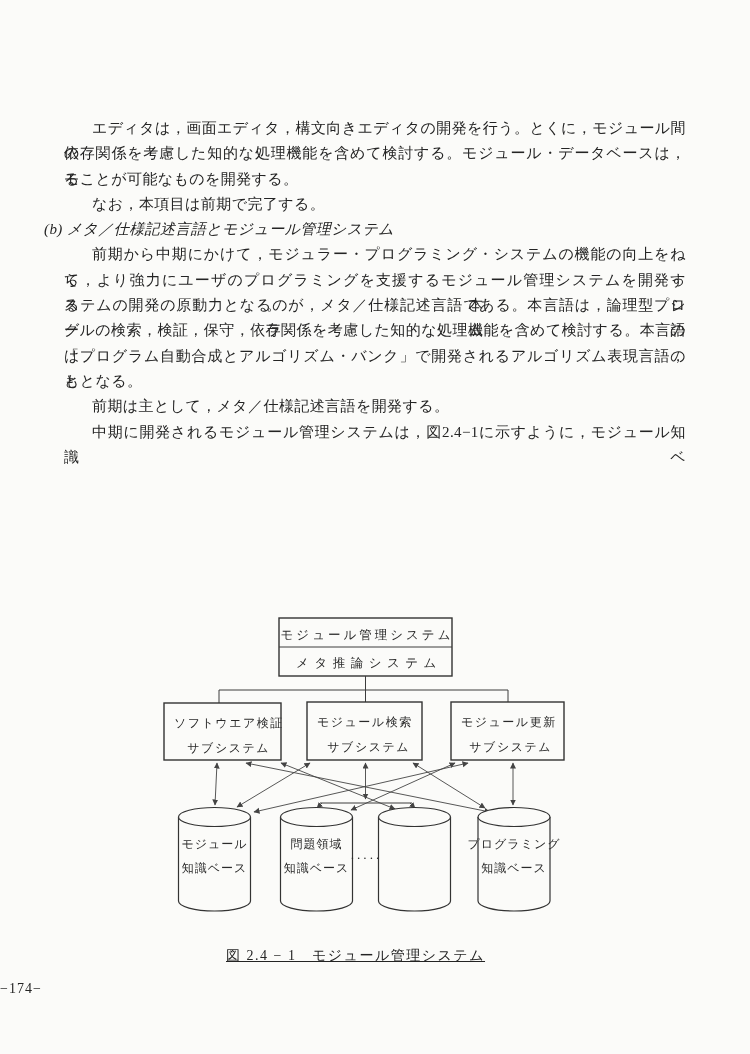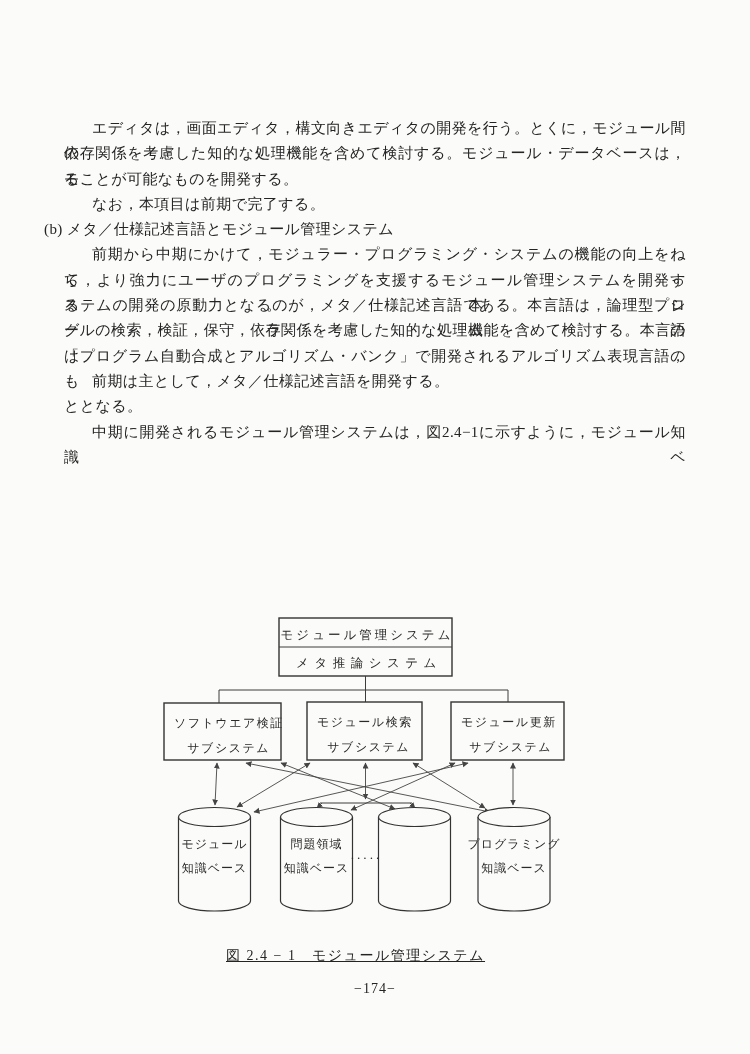--- a/index.html
+++ b/index.html
@@ -15,21 +15,21 @@
 
   
   .body-text{
     position:absolute;left:64px;top:116px;width:622px;
     font-size:15px;line-height:25.3px;
     letter-spacing:0.4px;
   }
   .line{height:25.3px;white-space:nowrap;}
   .line.j{white-space:normal;text-align:justify;text-align-last:justify;text-justify:inter-character;}
   .line.ind{text-indent:28px;}
-  .line.hang{margin-left:-20px;}
+  .line.hang{margin-left:-20px;font-style:italic;}
 
   
   .diagram{position:absolute;left:0;top:600px;width:750px;height:350px;}
   .diagram text{
     font-family:"Liberation Serif","DejaVu Serif",serif;
     fill:#2a2a2a;
   }
   .bx{fill:#fbfbf9;stroke:#333;stroke-width:1.4;}
   .ln{stroke:#3c3c3c;stroke-width:1;fill:none;}
   .ar{stroke:#444;stroke-width:0.9;fill:none;}
@@ -40,41 +40,41 @@
   .t-sub2{font-size:12px;letter-spacing:1.5px;text-anchor:end;}
   .t-kb{font-size:12px;letter-spacing:1px;text-anchor:middle;}
   .t-dots{font-size:13px;letter-spacing:2px;text-anchor:middle;fill:#444;}
 
   .caption{
     position:absolute;left:226px;top:947px;
     font-size:14px;letter-spacing:1.5px;white-space:nowrap;text-decoration:underline;
   }
   .page-number{
     position:absolute;left:0;top:981px;width:750px;
-    text-align:center;font-size:14px;letter-spacing:1px;
+    text-align:left;font-size:14px;letter-spacing:1px;
   }
 </style>
 </head>
 <body>
 
 <div class="page">
 
   <div class="body-text">
     <div class="line j ind">エディタは，画面エディタ，構文向きエディタの開発を行う。とくに，モジュール間の</div>
     <div class="line j">依存関係を考慮した知的な処理機能を含めて検討する。モジュール・データベースは，モ</div>
     <div class="line">ることが可能なものを開発する。</div>
     <div class="line ind">なお，本項目は前期で完了する。</div>
     <div class="line hang">(b)  メタ／仕様記述言語とモジュール管理システム</div>
     <div class="line j ind">前期から中期にかけて，モジュラー・プログラミング・システムの機能の向上をねらっ</div>
     <div class="line j">て，より強力にユーザのプログラミングを支援するモジュール管理システムを開発する。本シ</div>
     <div class="line j">ステムの開発の原動力となるのが，メタ／仕様記述言語である。本言語は，論理型プログラムの</div>
     <div class="line j">ールの検索，検証，保守，依存関係を考慮した知的な処理機能を含めて検討する。本言語は，</div>
     <div class="line j">「プログラム自動合成とアルゴリズム・バンク」で開発されるアルゴリズム表現言語のも</div>
+    <div class="line">ととなる。</div>
     <div class="line ind">前期は主として，メタ／仕様記述言語を開発する。</div>
-    <div class="line">ととなる。</div>
     <div class="line j ind">中期に開発されるモジュール管理システムは，図2.4−1に示すように，モジュール知識ベ</div>
   </div>
 
   <svg class="diagram" viewBox="0 0 750 350">
     <defs>
       <marker id="ah" markerUnits="userSpaceOnUse" markerWidth="8" markerHeight="8" refX="5.5" refY="3" orient="auto-start-reverse">
         <path d="M0,0 L6,3 L0,6 Z" fill="#444"></path>
       </marker>
     </defs>
 

